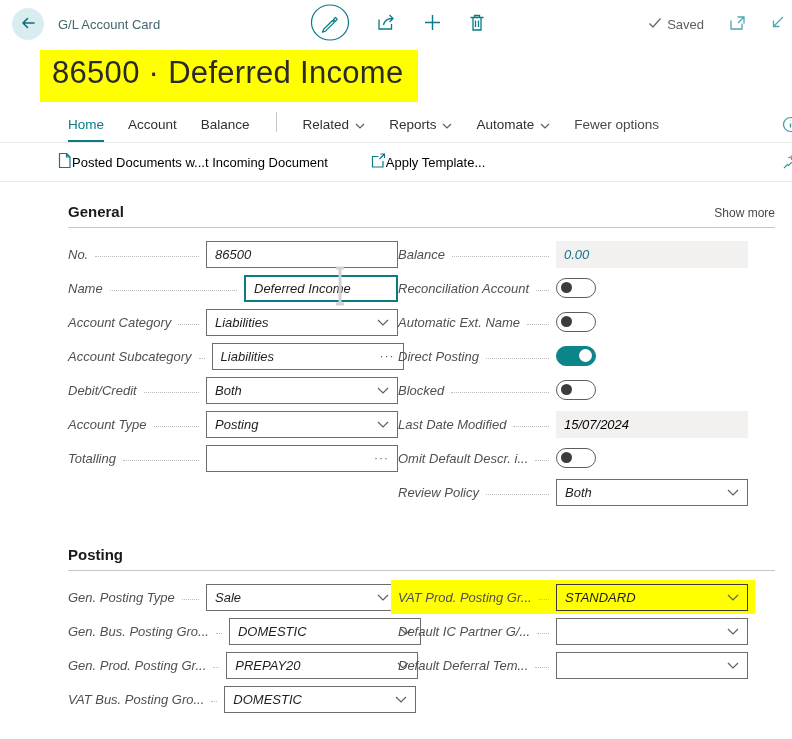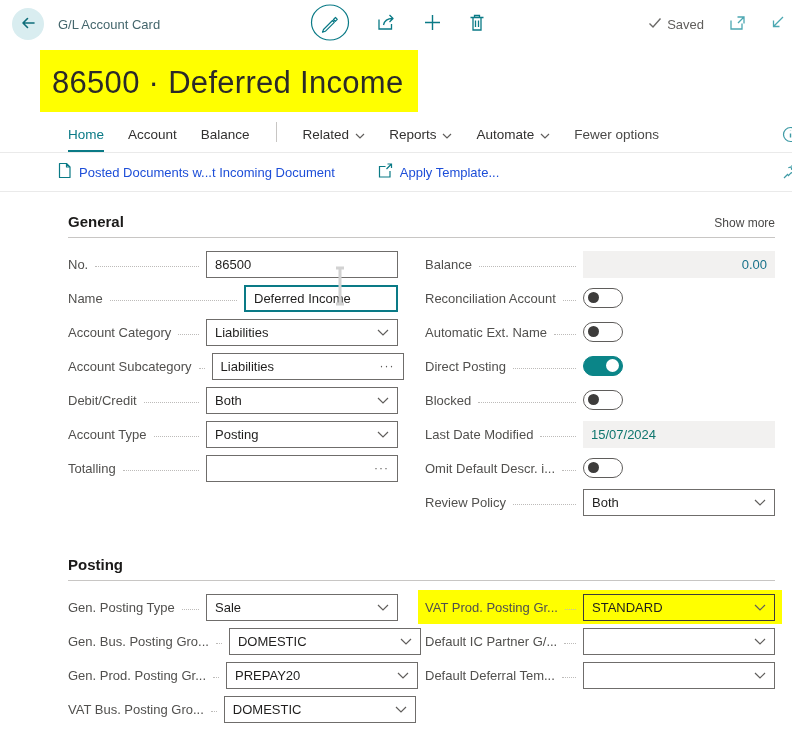--- a/index.html
+++ b/index.html
@@ -16,59 +16,59 @@
   .tool-icons{display:flex;align-items:center;gap:26px;margin-left:150px;}
   .icon-btn{background:none;border:none;padding:0;cursor:pointer;display:flex;align-items:center;justify-content:center;}
   .pencil-wrap{width:40px;height:37px;}
   .right-cluster{margin-left:auto;display:flex;align-items:center;gap:24px;}
   .saved{display:flex;align-items:center;gap:5px;color:#605e5c;font-size:13px;}
   .edge-clip{margin-right:-7px;}
 
   
   .title-row{padding:2px 0 4px 40px;}
   .page-title{display:inline-block;margin:0;background:#ffff00;color:#2b2a29;
-    font-size:31px;font-weight:300;letter-spacing:.3px;padding:15px 14px 11px 12px;}
+    font-size:31px;font-weight:300;letter-spacing:.3px;padding:5px 14px 11px 12px;}
 
   
   .tabs{display:flex;gap:24px;padding:6px 16px 0 68px;height:30px;
     border-bottom:1px solid #eaeaea;position:relative;font-size:13.5px;}
   .tab{background:none;border:none;font:inherit;color:#323130;padding:2px 0 8px;cursor:pointer;white-space:nowrap;display:flex;align-items:center;gap:6px;}
   .tab.active{color:#0a7a86;border-bottom:2px solid #0a7a86;padding-bottom:6px;}
   .tab.dim{color:#494847;}
   .vdivider{width:1px;height:20px;background:#c8c6c4;margin:0 2px 6px;}
   .tabs .edge-icon{position:absolute;right:-7px;top:10px;}
 
   
   .actionbar{display:flex;align-items:center;gap:42px;padding:0 16px 0 57px;height:38px;
     border-bottom:1px solid #eaeaea;position:relative;font-size:13px;}
-  .action{background:none;border:none;font:inherit;color:#1d4ed8;display:flex;align-items:center;gap:7px;cursor:pointer;white-space:nowrap;padding:0;}
+  .action{background:none;border:none;font:inherit;color:#000000;display:flex;align-items:center;cursor:pointer;white-space:nowrap;padding:0;}
   .actionbar .edge-icon{position:absolute;right:-6px;top:11px;}
 
   
   .section{padding:0 17px 0 68px;}
   .section.general{margin-top:21px;}
   .section.posting{margin-top:37px;}
   .sec-head{display:flex;align-items:flex-end;justify-content:space-between;border-bottom:1px solid #c8c6c4;padding-bottom:7px;}
   .sec-title{margin:0;font-size:15px;font-weight:bold;color:#1b1a19;}
   .show-more{background:none;border:none;font:inherit;font-size:12px;color:#494847;cursor:pointer;padding:0;text-align:right;}
-  .cols{display:flex;gap:27px;padding-top:9px;}
+  .cols{display:flex;padding-top:9px;font-style:italic;}
   .col{display:flex;flex-direction:column;}
   .col.left{width:330px;}
   .col.right{width:350px;}
 
   .frow{display:flex;align-items:center;height:34px;position:relative;}
   .flabel{color:#51504e;font-size:13px;white-space:nowrap;flex:0 0 auto;}
   .leader{flex:1 1 auto;border-bottom:1px dotted #bdbbb9;margin:0 7px;transform:translateY(2px);min-width:6px;}
 
   .ctrl{width:192px;flex:0 0 192px;height:27px;box-sizing:border-box;border:1px solid #6f6d6b;
     background:#fff;display:flex;align-items:center;padding:0 8px;font-size:13px;color:#1f1e1d;}
   input.ctrl{font:inherit;font-size:13px;outline:none;border-radius:0;}
   .ctrl.name{flex:0 0 154px;width:154px;border:2px solid #0a7a86;}
-  .ctrl.readonly{border:none;background:#f2f1f0;color:#0f766e;}
-  .ctrl.num{justify-content:flex-end;color:#17718a;}
+  .ctrl.readonly{border:none;background:#f2f1f0;color:#000000;}
+  .ctrl.num{color:#17718a;}
   .chev{margin-left:auto;display:flex;}
   .dots3{margin-left:auto;color:#5f5d5b;letter-spacing:1px;font-size:12px;line-height:8px;}
 
   
   .toggle{flex:0 0 auto;width:40px;height:20px;border:1px solid #5f5d5b;border-radius:11px;background:#fff;position:relative;cursor:pointer;padding:0;box-sizing:border-box;}
   .toggle .knob{position:absolute;left:4px;top:3px;width:11px;height:11px;border-radius:50%;background:#3d3c3b;}
   .toggle.on{background:#0b8588;border-color:#0b8588;}
   .toggle.on .knob{left:auto;right:3px;top:2px;width:13px;height:13px;background:#fff;}
   .toggle-slot{width:192px;display:flex;}
 

